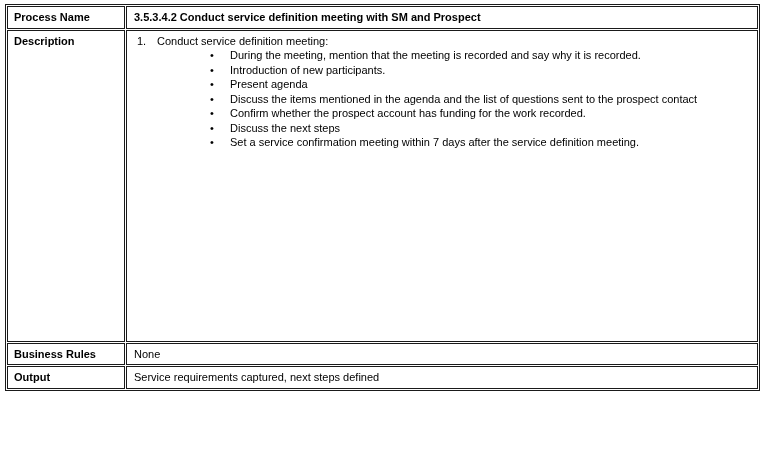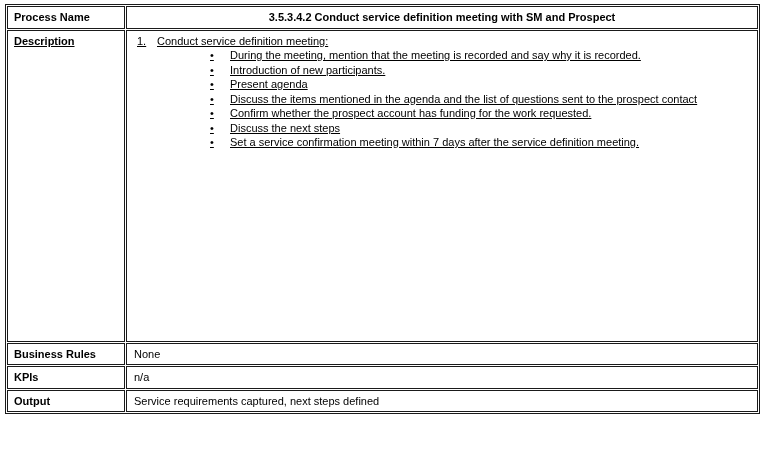--- a/index.html
+++ b/index.html
@@ -34,24 +34,24 @@
     line-height: 14.5px;
     background: #ffffff;
     overflow: hidden;
   }
   td.label-cell {
     width: 118px;
     font-weight: bold;
     padding-left: 6px;
   }
   tr.row-process-name td { height: 17px; }
-  tr.row-description td { height: 312px; text-decoration: underline; }
+  tr.row-description td { height: 312px; }
   tr.row-small td { height: 15px; }
   tr.row-output td { height: 11px; margin-top: 7px; }
-  .value-bold { font-weight: bold; text-align: center; }
+  .value-bold { font-weight: bold; }
   .num-item { display: flex; padding-left: 3px; }
   .num-marker { width: 20px; flex: 0 0 20px; }
   .bullet-item { display: flex; padding-left: 76px; }
   .bullet-marker { width: 20px; flex: 0 0 20px; text-align: left; }
   .bullet-text, .num-text { flex: 1; }
 </style>
 </head>
 <body>
 
 <div class="doc-page">
@@ -79,39 +79,35 @@
         <div class="bullet-item">
           <span class="bullet-marker">•</span>
           <span class="bullet-text">Present agenda</span>
         </div>
         <div class="bullet-item">
           <span class="bullet-marker">•</span>
           <span class="bullet-text">Discuss the items mentioned in the agenda and the list of questions sent to the prospect contact</span>
         </div>
         <div class="bullet-item">
           <span class="bullet-marker">•</span>
-          <span class="bullet-text">Confirm whether the prospect account has funding for the work requested.</span>
+          <span class="bullet-text">Confirm whether the prospect account has funding for the work recorded.</span>
         </div>
         <div class="bullet-item">
           <span class="bullet-marker">•</span>
           <span class="bullet-text">Discuss the next steps</span>
         </div>
         <div class="bullet-item">
           <span class="bullet-marker">•</span>
           <span class="bullet-text">Set a service confirmation meeting within 7 days after the service definition meeting.</span>
         </div>
       </td>
     </tr>
     <tr class="row-small">
       <td class="label-cell">Business Rules</td>
       <td class="value-cell">None</td>
     </tr>
-    <tr class="row-small">
-      <td class="label-cell">KPIs</td>
-      <td class="value-cell">n/a</td>
-    </tr>
     <tr class="row-output">
       <td class="label-cell">Output</td>
       <td class="value-cell">Service requirements captured, next steps defined</td>
     </tr>
   </tbody>
     </table>
 </div>
 
 </body></html>

